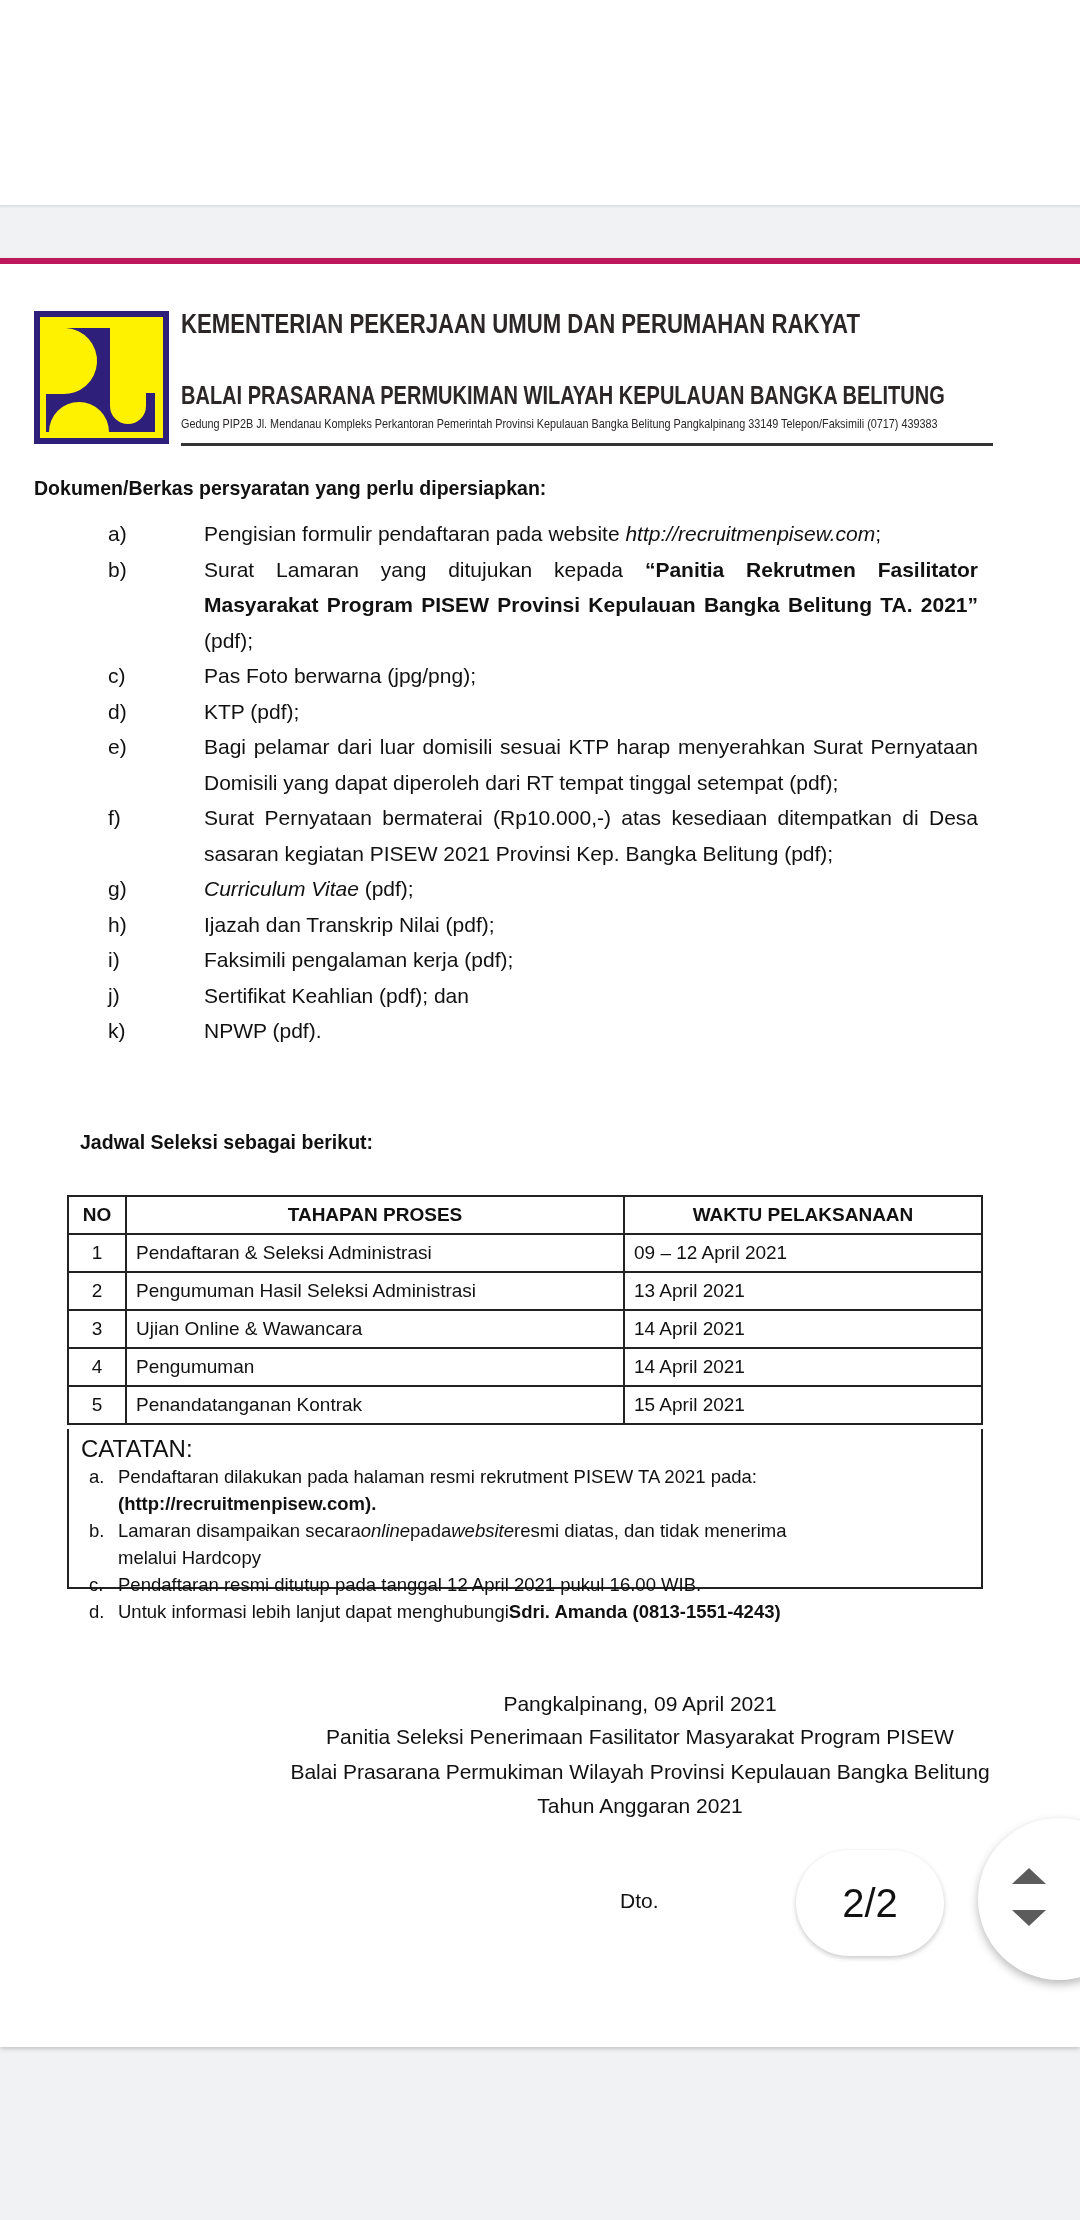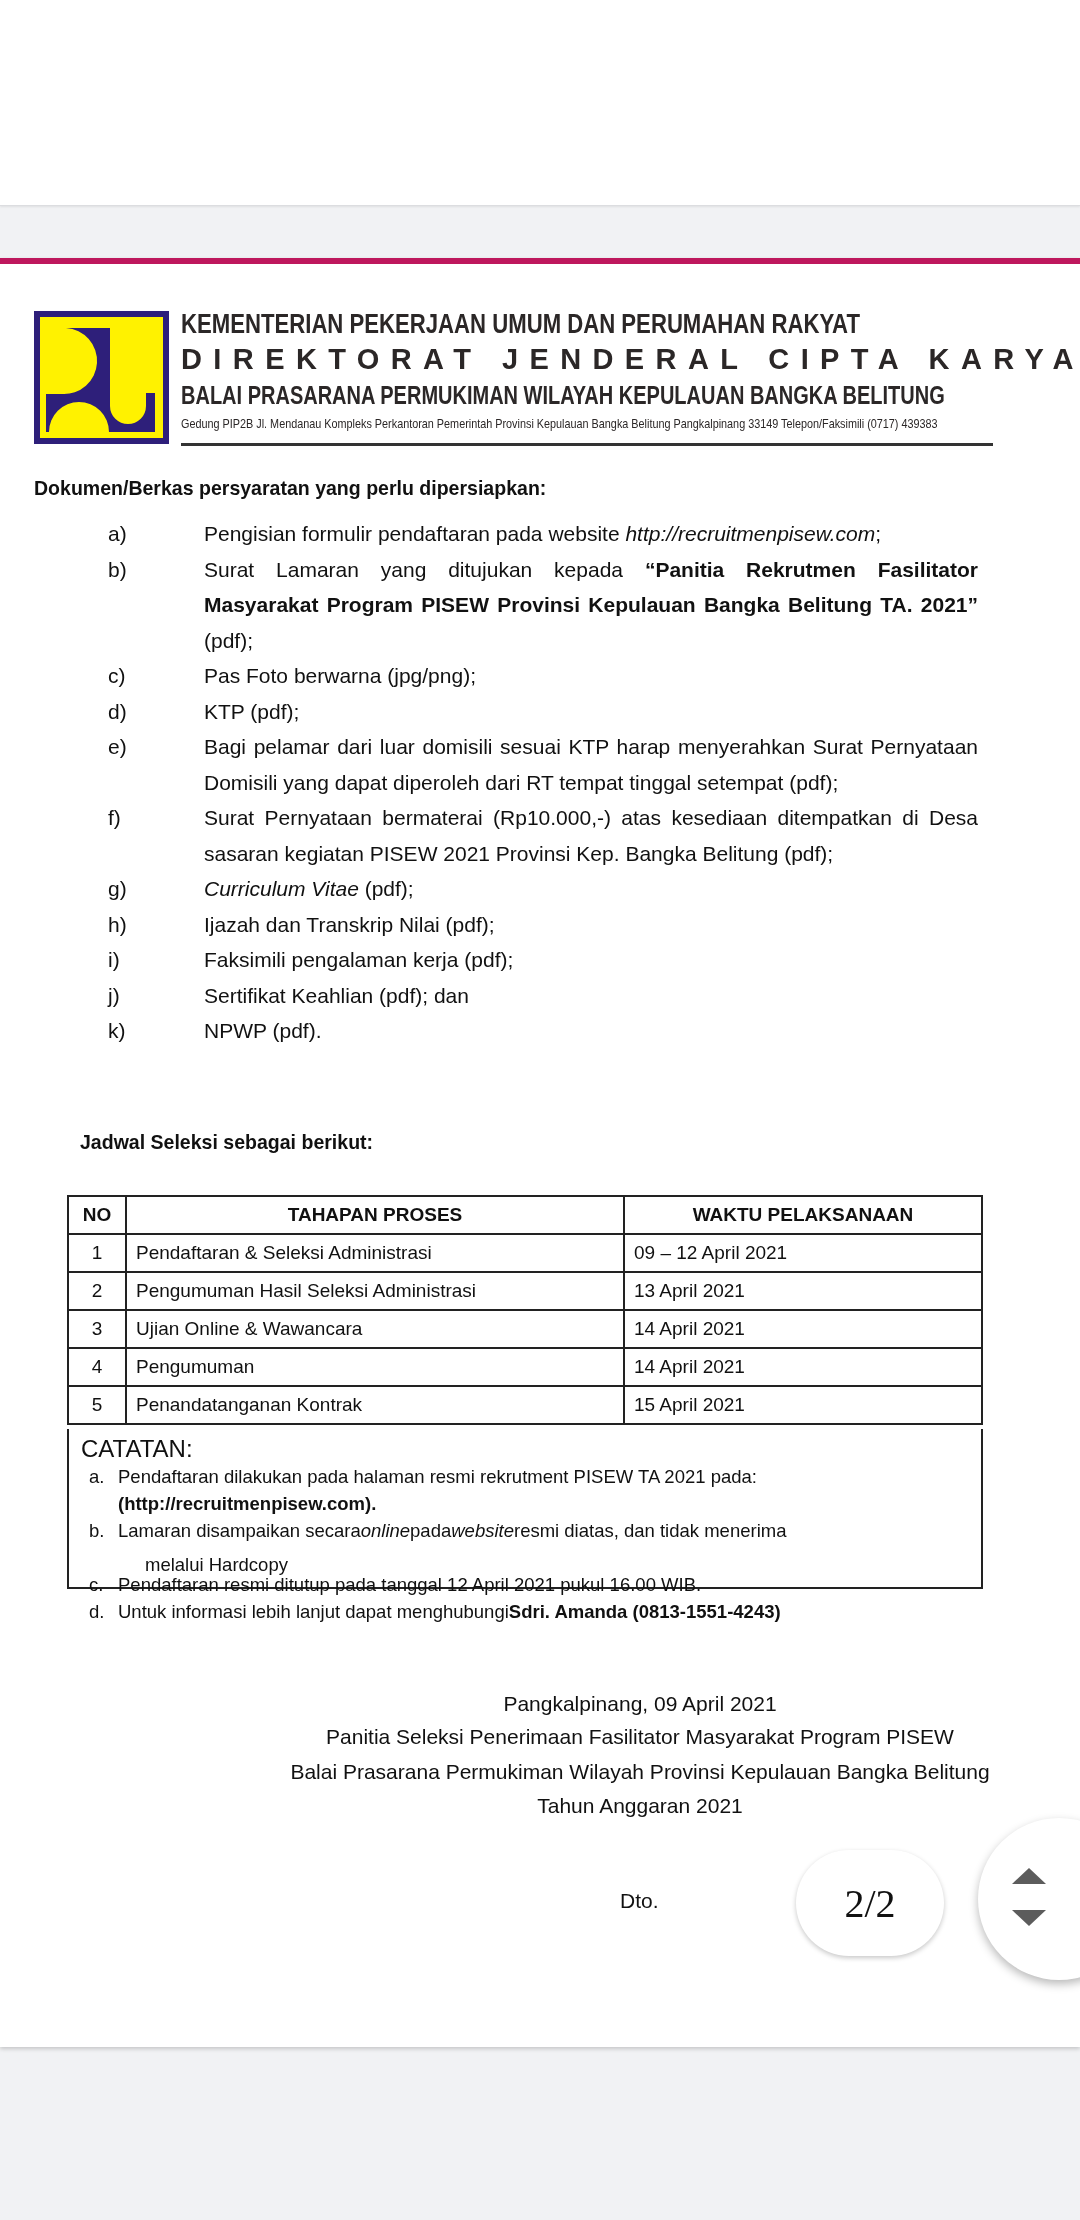--- a/index.html
+++ b/index.html
@@ -31,40 +31,39 @@
   table.sched td.wk { width:338px;margin-left:23px; }
   .notes { position:absolute; left:67px; top:1165px; width:912px; height:158px; border:2px solid #222; border-top:none; font-size:18.5px; }
   .notes .ttl { position:absolute; left:12px; top:6px; font-weight:normal; font-size:24px; }
   .note { position:absolute; left:20px; display:flex; line-height:27px; white-space:nowrap; }
   .note .nl { width:29px; }
   .note i { font-style:italic; }
 
   .sig { position:absolute; left:0; width:1080px; text-align:center; font-size:21px; white-space:nowrap; }
   .dto { position:absolute; left:620px; top:1625px; font-size:21px; }
 
-  .page-counter { position:absolute; left:796px; top:1850px; width:148px; height:106px; border-radius:53px; background:#fff; box-shadow:0 2px 5px rgba(0,0,0,0.22); display:flex; align-items:center; justify-content:center; font-size:40px; color:#111; font-family:Liberation Serif, serif; }
+  .page-counter { position:absolute; left:796px; top:1850px; width:148px; height:106px; border-radius:53px; background:#fff; box-shadow:0 2px 5px rgba(0,0,0,0.22); display:flex; align-items:center; justify-content:center; font-size:40px; color:#111; font-family:Liberation Sans, sans-serif; }
   .scroll-btn { position:absolute; left:978px; top:1818px; width:162px; height:162px; border-radius:50%; background:#fff; box-shadow:0 4px 10px rgba(0,0,0,0.28); }
   .tri-up { position:absolute; left:34px; top:50px; width:0; height:0; border-left:17px solid transparent; border-right:17px solid transparent; border-bottom:16px solid #5c5c5c; }
   .tri-down { position:absolute; left:34px; top:92px; width:0; height:0; border-left:17px solid transparent; border-right:17px solid transparent; border-top:16px solid #5c5c5c; }
 </style>
 </head>
 <body>
 
 <div class="page-top"></div>
 
 <div class="page">
 
   <svg class="logo" viewBox="0 0 135 133">
     <rect x="0" y="0" width="135" height="133" fill="#2e1f7a"></rect>
     <rect x="6" y="6" width="123" height="121" fill="#fff200"></rect>
 
     <path d="M32 17 L76 17 L76 95 A18 18 0 0 0 94 113 A18 18 0 0 0 112 95 L112 82 L121 82 L121 121 L75 121 A30 30 0 0 0 15 121 L12 121 L12 83 L28 83 A33 33 0 0 0 32 17 Z" fill="#2e1f7a"></path>
   </svg>
   <div class="lh lh1">KEMENTERIAN PEKERJAAN UMUM DAN PERUMAHAN RAKYAT</div>
-  <div class="lh lh2">DIREKTORAT JENDERAL CIPTA KARYA</div>
   <div class="lh lh3">BALAI PRASARANA PERMUKIMAN WILAYAH KEPULAUAN BANGKA BELITUNG</div>
   <div class="lh lh4">Gedung PIP2B Jl. Mendanau Kompleks Perkantoran Pemerintah Provinsi Kepulauan Bangka Belitung Pangkalpinang 33149 Telepon/Faksimili (0717) 439383</div>
   <div class="lh-rule"></div>
 
   <div class="doc">
     <div class="heading" style="left:34px; top:212px;">Dokumen/Berkas persyaratan yang perlu dipersiapkan:</div>
 
     <div class="list">
       <div class="item">
         <span class="lbl">a)</span>
@@ -160,21 +159,21 @@
           <b>(http://recruitmenpisew.com).</b>
       </div>
       <div class="note" style="top:88px;">
         <span class="nl">b.</span>
           <span>Lamaran disampaikan secara </span>
           <i>online</i>
           <span> pada </span>
           <i>website</i>
           <span> resmi diatas, dan tidak menerima</span>
       </div>
-      <div class="note" style="top:122px;gap:27px;">
+      <div class="note" style="top:115px;">
         <span class="nl"></span>
           <span>melalui Hardcopy</span>
       </div>
       <div class="note" style="top:142px;">
         <span class="nl">c.</span>
           <span>Pendaftaran resmi ditutup pada tanggal 12 April 2021 pukul 16.00 WIB.</span>
       </div>
       <div class="note" style="top:169px;">
         <span class="nl">d.</span>
           <span>Untuk informasi lebih lanjut dapat menghubungi </span>

